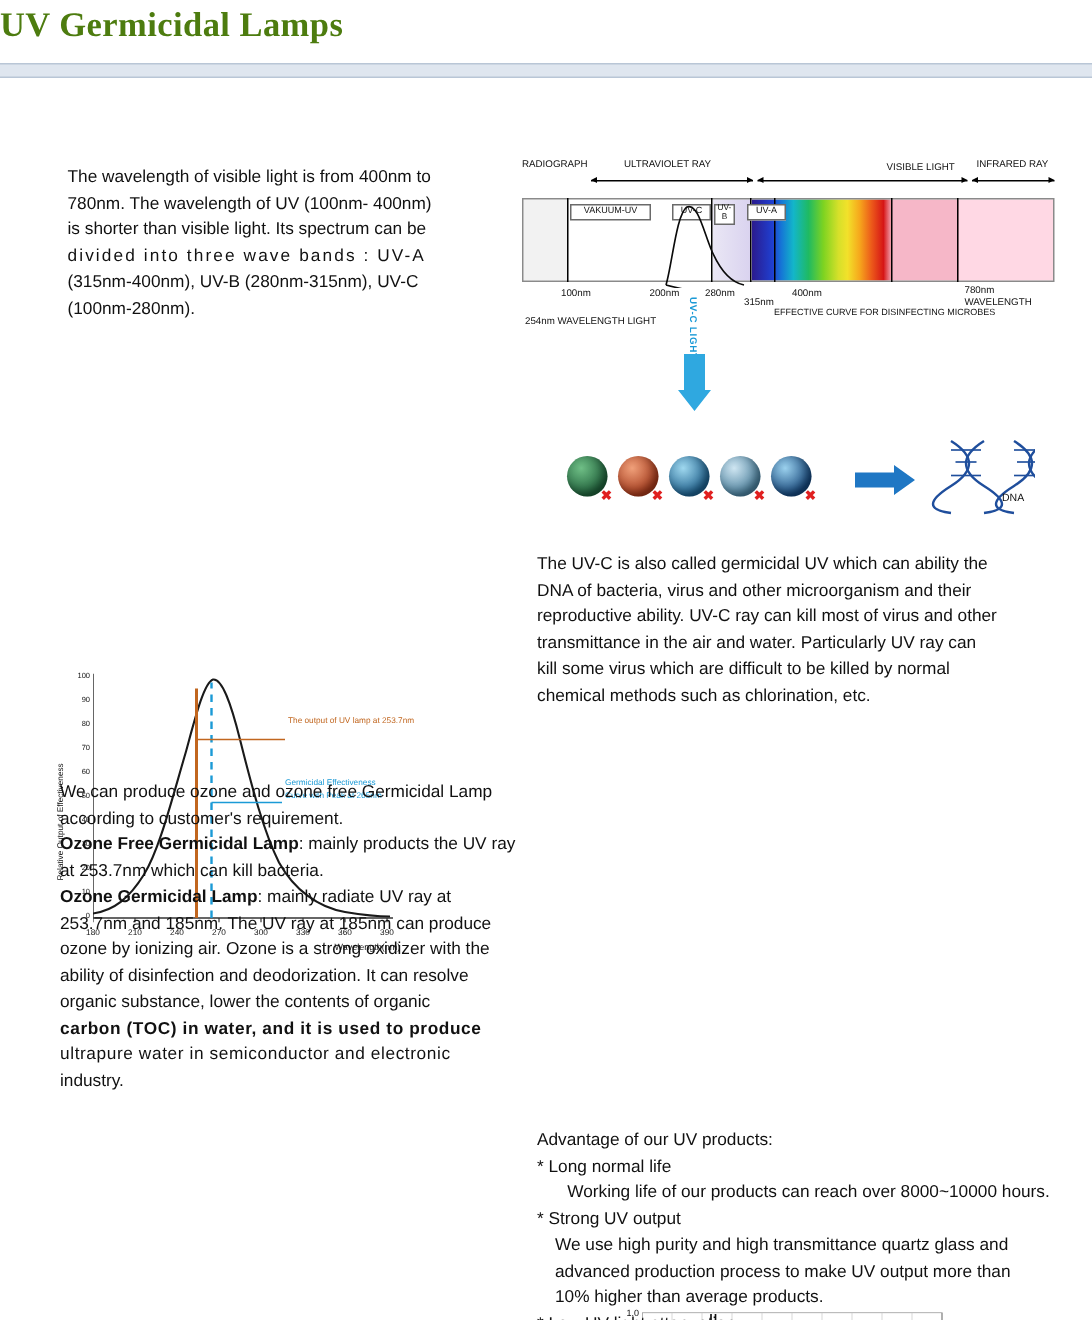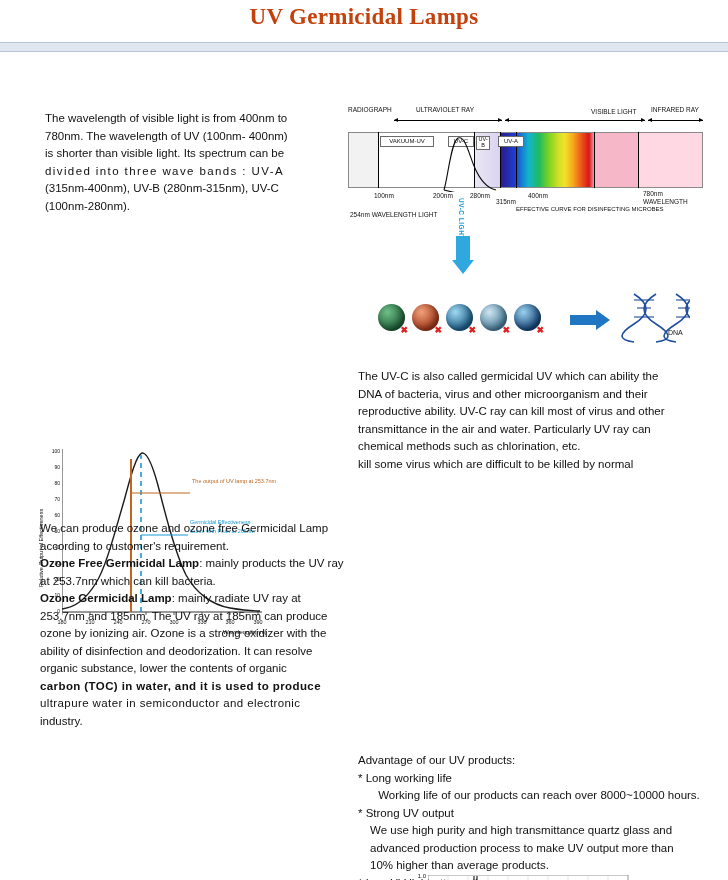--- a/index.html
+++ b/index.html
@@ -7,27 +7,27 @@
   body {
     width: 728px;
     height: 880px;
     background: #ffffff;
     font-family: "Liberation Sans", sans-serif;
     color: #111;
     position: relative;
     overflow: hidden;
   }
   .page-title {
-    text-align: center;
+    text-align: left;
     font-family: "Liberation Serif", serif;
     font-weight: bold;
     font-size: 23px;
     letter-spacing: 0.3px;
     padding-top: 4px;
-    color: #c2410c;
+    color: #4d7c0f;
   }
   .title-rule {
     margin-top: 12px;
     height: 10px;
     background: #dfe6ef;
     border-top: 1px solid #b9c6d6;
     border-bottom: 1px solid #b9c6d6;
   }
   .content { position: relative; }
 
@@ -278,22 +278,22 @@
     <div class="anno" style="left:154px; top:39px; color:#c1661f;">The output of UV lamp at 253.7nm</div>
     <div class="anno" style="left:152px; top:80px; color:#1b9ad6;">Germicidal Effectiveness</div>
     <div class="anno" style="left:152px; top:89px; color:#1b9ad6;">Curve with Peak at 265nm</div>
   </div>
 
   <div class="abs para" style="left:358px; top:316px; width:348px;">
     <div>The UV-C is also called germicidal UV which can ability the</div>
     <div>DNA of bacteria, virus and other microorganism and their</div>
     <div>reproductive ability. UV-C ray can kill most of virus and other</div>
     <div>transmittance in the air and water. Particularly UV ray can</div>
+    <div>kill some virus which are difficult to be killed by normal</div>
     <div>chemical methods such as chlorination, etc.</div>
-    <div>kill some virus which are difficult to be killed by normal</div>
   </div>
 
   <div class="abs para" style="left:40px; top:468px; width:315px;">
     <div>We can produce ozone and ozone free Germicidal Lamp</div>
     <div>according to customer's requirement.</div>
     <div>
       <b>Ozone Free Germicidal Lamp</b><span>: mainly products the UV ray</span>
     </div>
     <div>at 253.7nm which can kill bacteria.</div>
     <div>
@@ -344,21 +344,21 @@
       <line x1="12.5" y1="109" x2="15.5" y2="109" stroke="#111" stroke-width="1.1"></line>
 
       <line x1="46" y1="142" x2="46" y2="1" stroke="#111" stroke-width="1.1"></line>
       <line x1="49" y1="142" x2="49" y2="1" stroke="#111" stroke-width="1.1"></line>
     </svg>
 
   </div>
 
   <div class="abs adv-list" style="left:358px; top:700px; width:350px;">
     <div>Advantage of our UV products:</div>
-    <div>* Long working life</div>
+    <div>* Long normal life</div>
     <div style="padding-left:12px;text-align:center;">Working life of our products can reach over 8000~10000 hours.</div>
     <div>* Strong UV output</div>
     <div style="padding-left:12px;">We use high purity and high transmittance quartz glass and</div>
     <div style="padding-left:12px;">advanced    production process to make UV output more than</div>
     <div style="padding-left:12px;">10% higher than  average products.</div>
     <div>* Low UV light attenuation</div>
 
   </div>
 
 </div>

